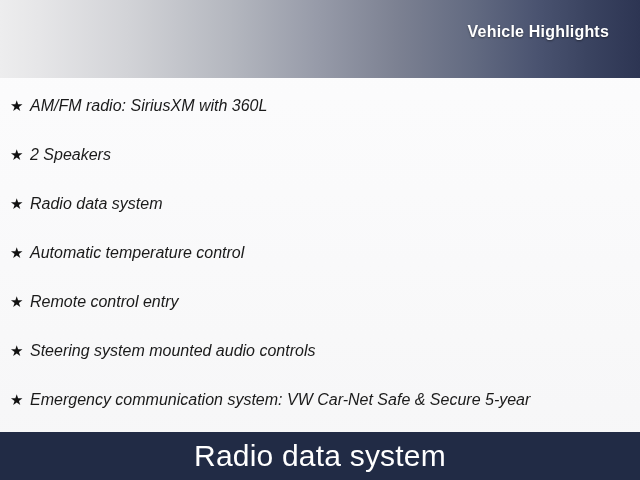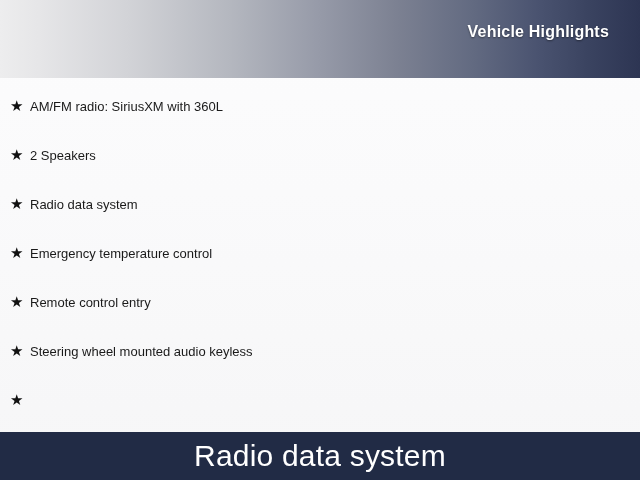--- a/index.html
+++ b/index.html
@@ -76,23 +76,24 @@
   .bullet-star {
     flex: 0 0 auto;
     width: 20px;
     color: #111111;
     font-size: 15px;
     line-height: 1;
     text-align: left;
   }
   .feature-text {
     color: #1a1a1a;
-    font-size: 13px;
+    font-size: 16px;
     line-height: 1;
     white-space: nowrap;
+    font-style: italic;
   }
 
   
   .footer {
     flex: 0 0 48px;
     height: 48px;
     background: #212b45;
     display: flex;
     align-items: center;
     justify-content: center;
@@ -128,35 +129,36 @@
         <span class="feature-text">2 Speakers</span>
       </li>
 
       <li class="feature-item">
         <span class="bullet-star">★</span>
         <span class="feature-text">Radio data system</span>
       </li>
 
       <li class="feature-item">
         <span class="bullet-star">★</span>
-        <span class="feature-text">Emergency temperature control</span>
+        <span class="feature-text">Automatic temperature control</span>
       </li>
 
       <li class="feature-item">
         <span class="bullet-star">★</span>
         <span class="feature-text">Remote control entry</span>
       </li>
 
       <li class="feature-item">
         <span class="bullet-star">★</span>
-        <span class="feature-text">Steering wheel mounted audio keyless</span>
+        <span class="feature-text">Steering system mounted audio controls</span>
       </li>
 
       <li class="feature-item">
         <span class="bullet-star">★</span>
+        <span class="feature-text">Emergency communication system: VW Car-Net Safe &amp; Secure 5-year</span>
       </li>
 
     </ul>
   </div>
 
   <div class="footer">
     <div class="footer-caption">Radio data system</div>
   </div>
 
 </div>

